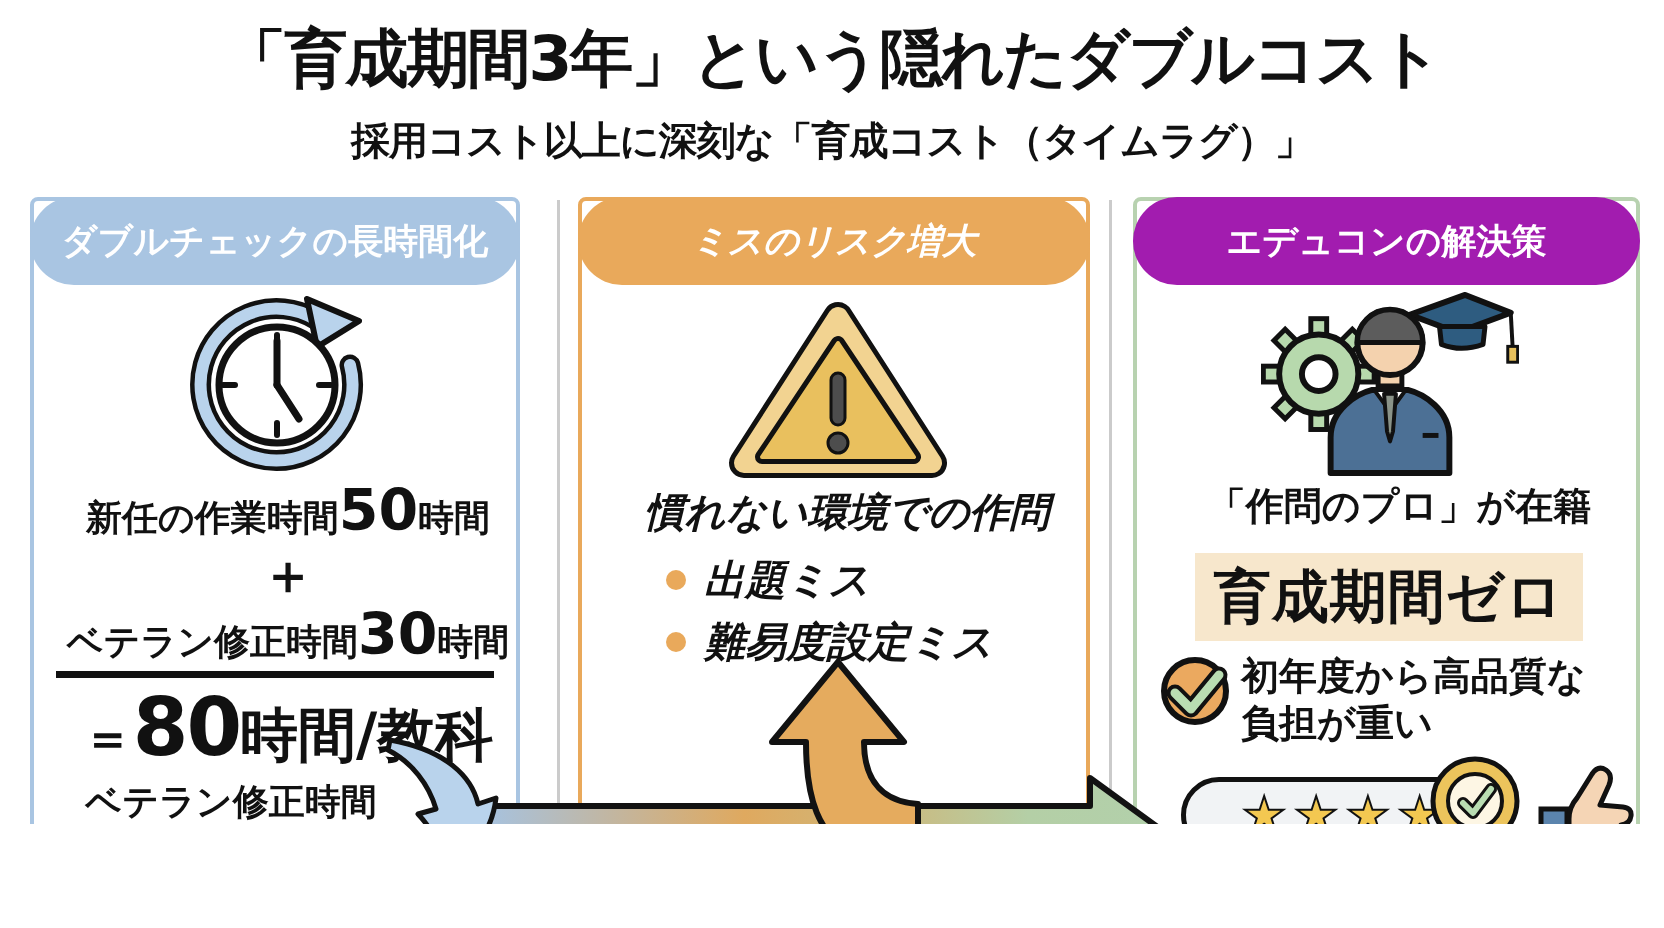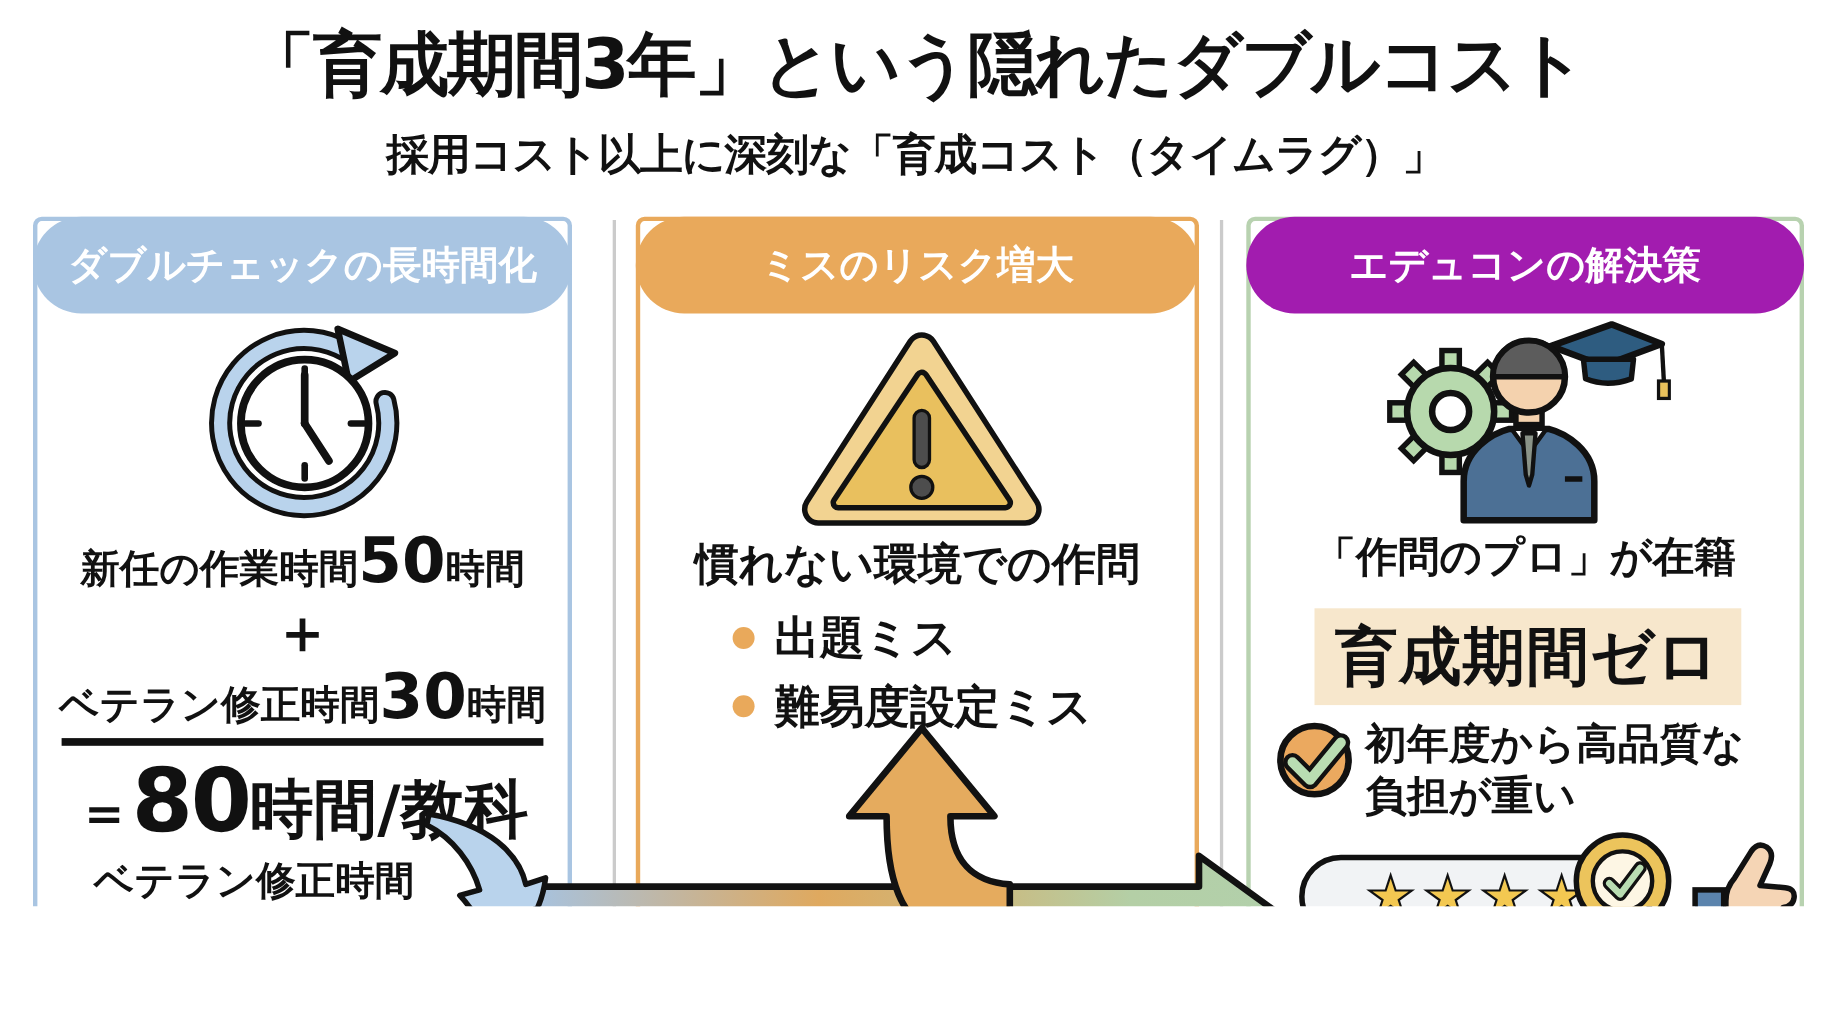--- a/index.html
+++ b/index.html
@@ -17,25 +17,25 @@
   }
   .vdivider{position:absolute;top:200px;height:702px;width:3px;background:#cbcbcb;}
   .col{position:absolute;top:197px;height:708px;border-radius:8px;background:#fff;box-sizing:border-box;}
   .col-pill{
     position:absolute;top:-4px;left:-4px;height:88px;border-radius:44px;
     display:flex;align-items:center;justify-content:center;
     color:#fff;font-size:35px;font-weight:800;letter-spacing:0px;white-space:nowrap;
   }
   .c1{left:30px;width:490px;border:4px solid #a9c5e2;}
   .c1 .col-pill{width:490px;background:#a9c5e2;}
-  .c2{left:578px;width:512px;border:4px solid #e9a95b;}
+  .c2{left:578px;width:512px;border:4px solid #e9a95b;font-style:italic;}
   .c2 .col-pill{width:512px;background:#e9a95b;}
   .c3{left:1133px;width:507px;border:4px solid #b8d2b0;}
   .c3 .col-pill{width:507px;background:#a21caf;}
-  .centered-line{position:absolute;left:0;width:100%;text-align:center;font-weight:900;white-space:nowrap;}
+  .centered-line{position:absolute;left:0;width:100%;text-align:center;font-weight:900;white-space:nowrap;padding-left:13px;}
   .icon-wrap{position:absolute;}
   .num-big{font-size:57px;}
   .t36{font-size:36px;}
   .t40{font-size:40px;}
   .plus-line{font-size:54px;}
   .sum-rule{position:absolute;left:22px;right:22px;top:470px;height:7px;background:#111;}
   .result-line .eq{font-size:50px;}
   .result-line .num{font-size:80px;letter-spacing:-2px;}
   .result-line .unit{font-size:58px;}
   .note{position:absolute;left:8px;width:378px;text-align:center;font-size:36px;font-weight:900;line-height:45px;}

